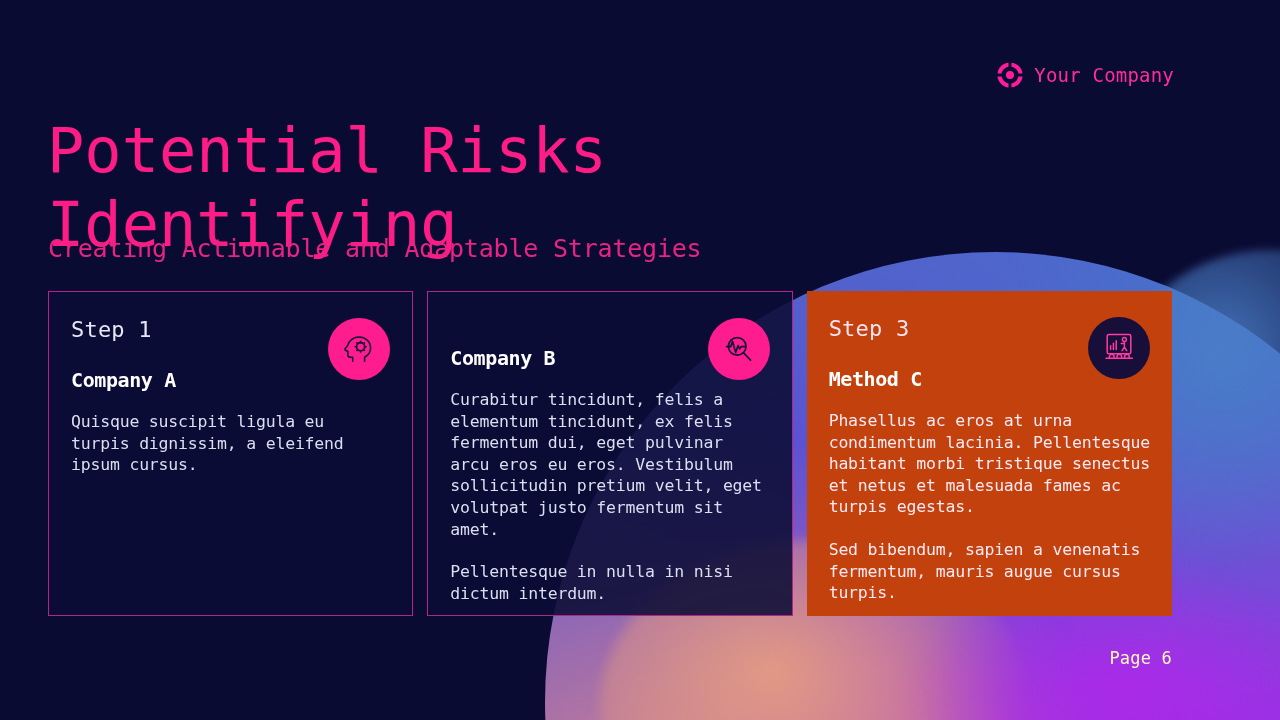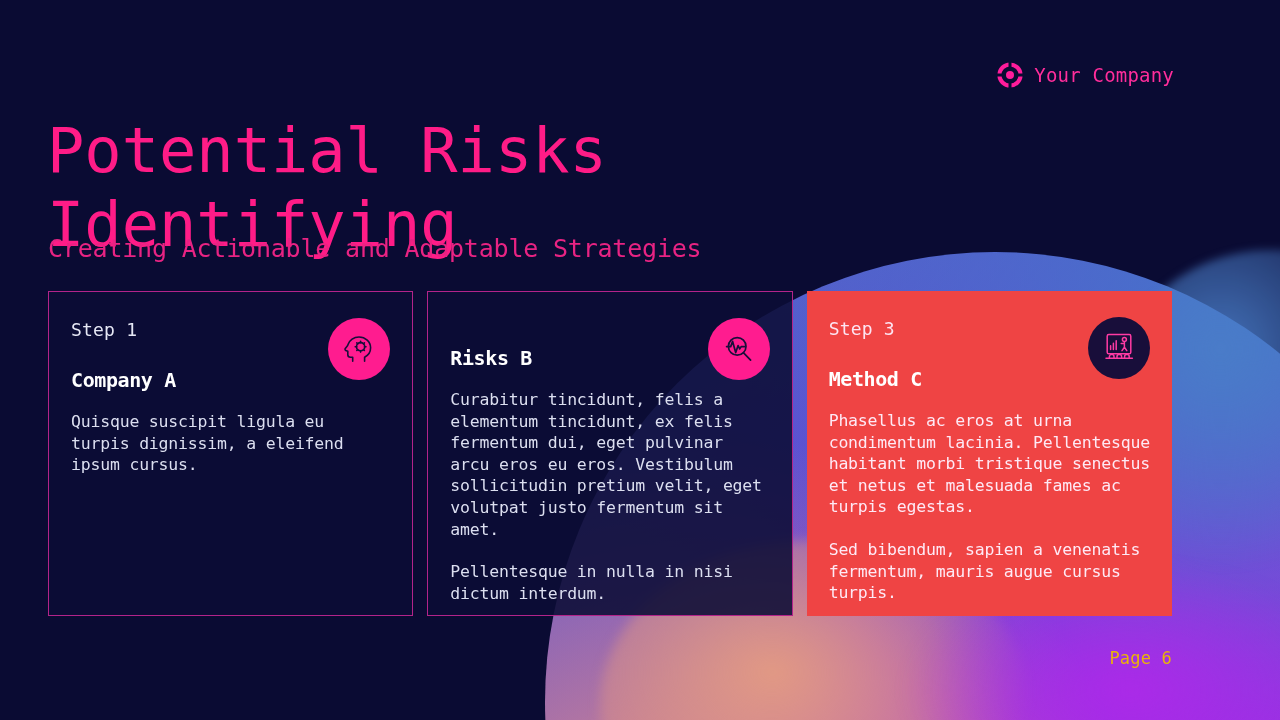--- a/index.html
+++ b/index.html
@@ -129,24 +129,24 @@
     height: 325px;
     box-sizing: border-box;
     padding: 27px 22px 0 22px;
   }
   .card.outline {
     border: 1.5px solid #B3238A;
     background: rgba(11,12,54,0.88);
   }
   .card.filled {
     border: none;
-    background: #ef4444;
+    background: #c2410c;
   }
   .step-label {
-    font-size: 18px;
+    font-size: 22px;
     line-height: 22px;
     color: #E6E8F5;
     letter-spacing: 0.2px;
   }
   .card.filled .step-label { color: #FDE4F2; }
   .method-title {
     margin-top: 27px;
     font-size: 20px;
     line-height: 24px;
     font-weight: 700;
@@ -178,21 +178,21 @@
     justify-content: center;
   }
   .card.filled .card-icon { background: #180E3A; }
   .card-icon svg { display: block; }
 
   
   .page-number {
     position: absolute;
     right: 108px;
     bottom: 52px;
-    color: #eab308;
+    color: #fef9c3;
     font-size: 17px;
     letter-spacing: 0.2px;
     margin-left: 24px;
   }
 </style>
 </head>
 <body>
 
 <div class="slide">
 
@@ -239,21 +239,21 @@
       <div class="card-icon">
         <svg width="34" height="34" viewBox="0 0 34 34" fill="none" stroke="#180E3A" stroke-width="1.6" stroke-linecap="round" stroke-linejoin="round">
           <path d="M22.6 29.3v-4.1c3.6-1.8 6-5.3 6-9.4 0-6-5.2-10.8-11.6-10.8-5.2 0-9.6 3.2-11 7.6-.2.7-.6 1.4-1.1 2l-1.6 2c-.5.6-.3 1.5.4 1.8l2.1.9v3.5c0 1.4 1.2 2.5 2.7 2.5h2.2v4"></path>
           <circle cx="18.6" cy="14.7" r="4.1"></circle>
           <path d="M18.6 9.3v1.4M18.6 18.7v1.4M13.2 14.7h1.5M22.5 14.7h1.5M14.8 10.9l1 1M21.4 17.5l1 1M22.4 10.9l-1 1M15.8 17.5l-1 1"></path>
         </svg>
       </div>
     </div>
 
     <div class="card outline">
-      <div class="method-title">Risks B</div>
+      <div class="method-title">Company B</div>
       <div class="body-text">
         <p>Curabitur tincidunt, felis a elementum tincidunt, ex felis fermentum dui, eget pulvinar arcu eros eu eros. Vestibulum sollicitudin pretium velit, eget volutpat justo fermentum sit amet.</p>
         <p>Pellentesque in nulla in nisi dictum interdum.</p>
       </div>
       <div class="card-icon">
         <svg width="34" height="34" viewBox="0 0 34 34" fill="none" stroke="#180E3A" stroke-width="1.7" stroke-linecap="round" stroke-linejoin="round">
           <circle cx="15.2" cy="14.4" r="8.8"></circle>
           <line x1="21.6" y1="20.8" x2="28.6" y2="28.2"></line>
           <path d="M4.6 14.6h4.1l1.9-5.2 3.1 11.2 2.4-7.1 1.6 3.4 1.5-2.3h3.6"></path>
         </svg>

